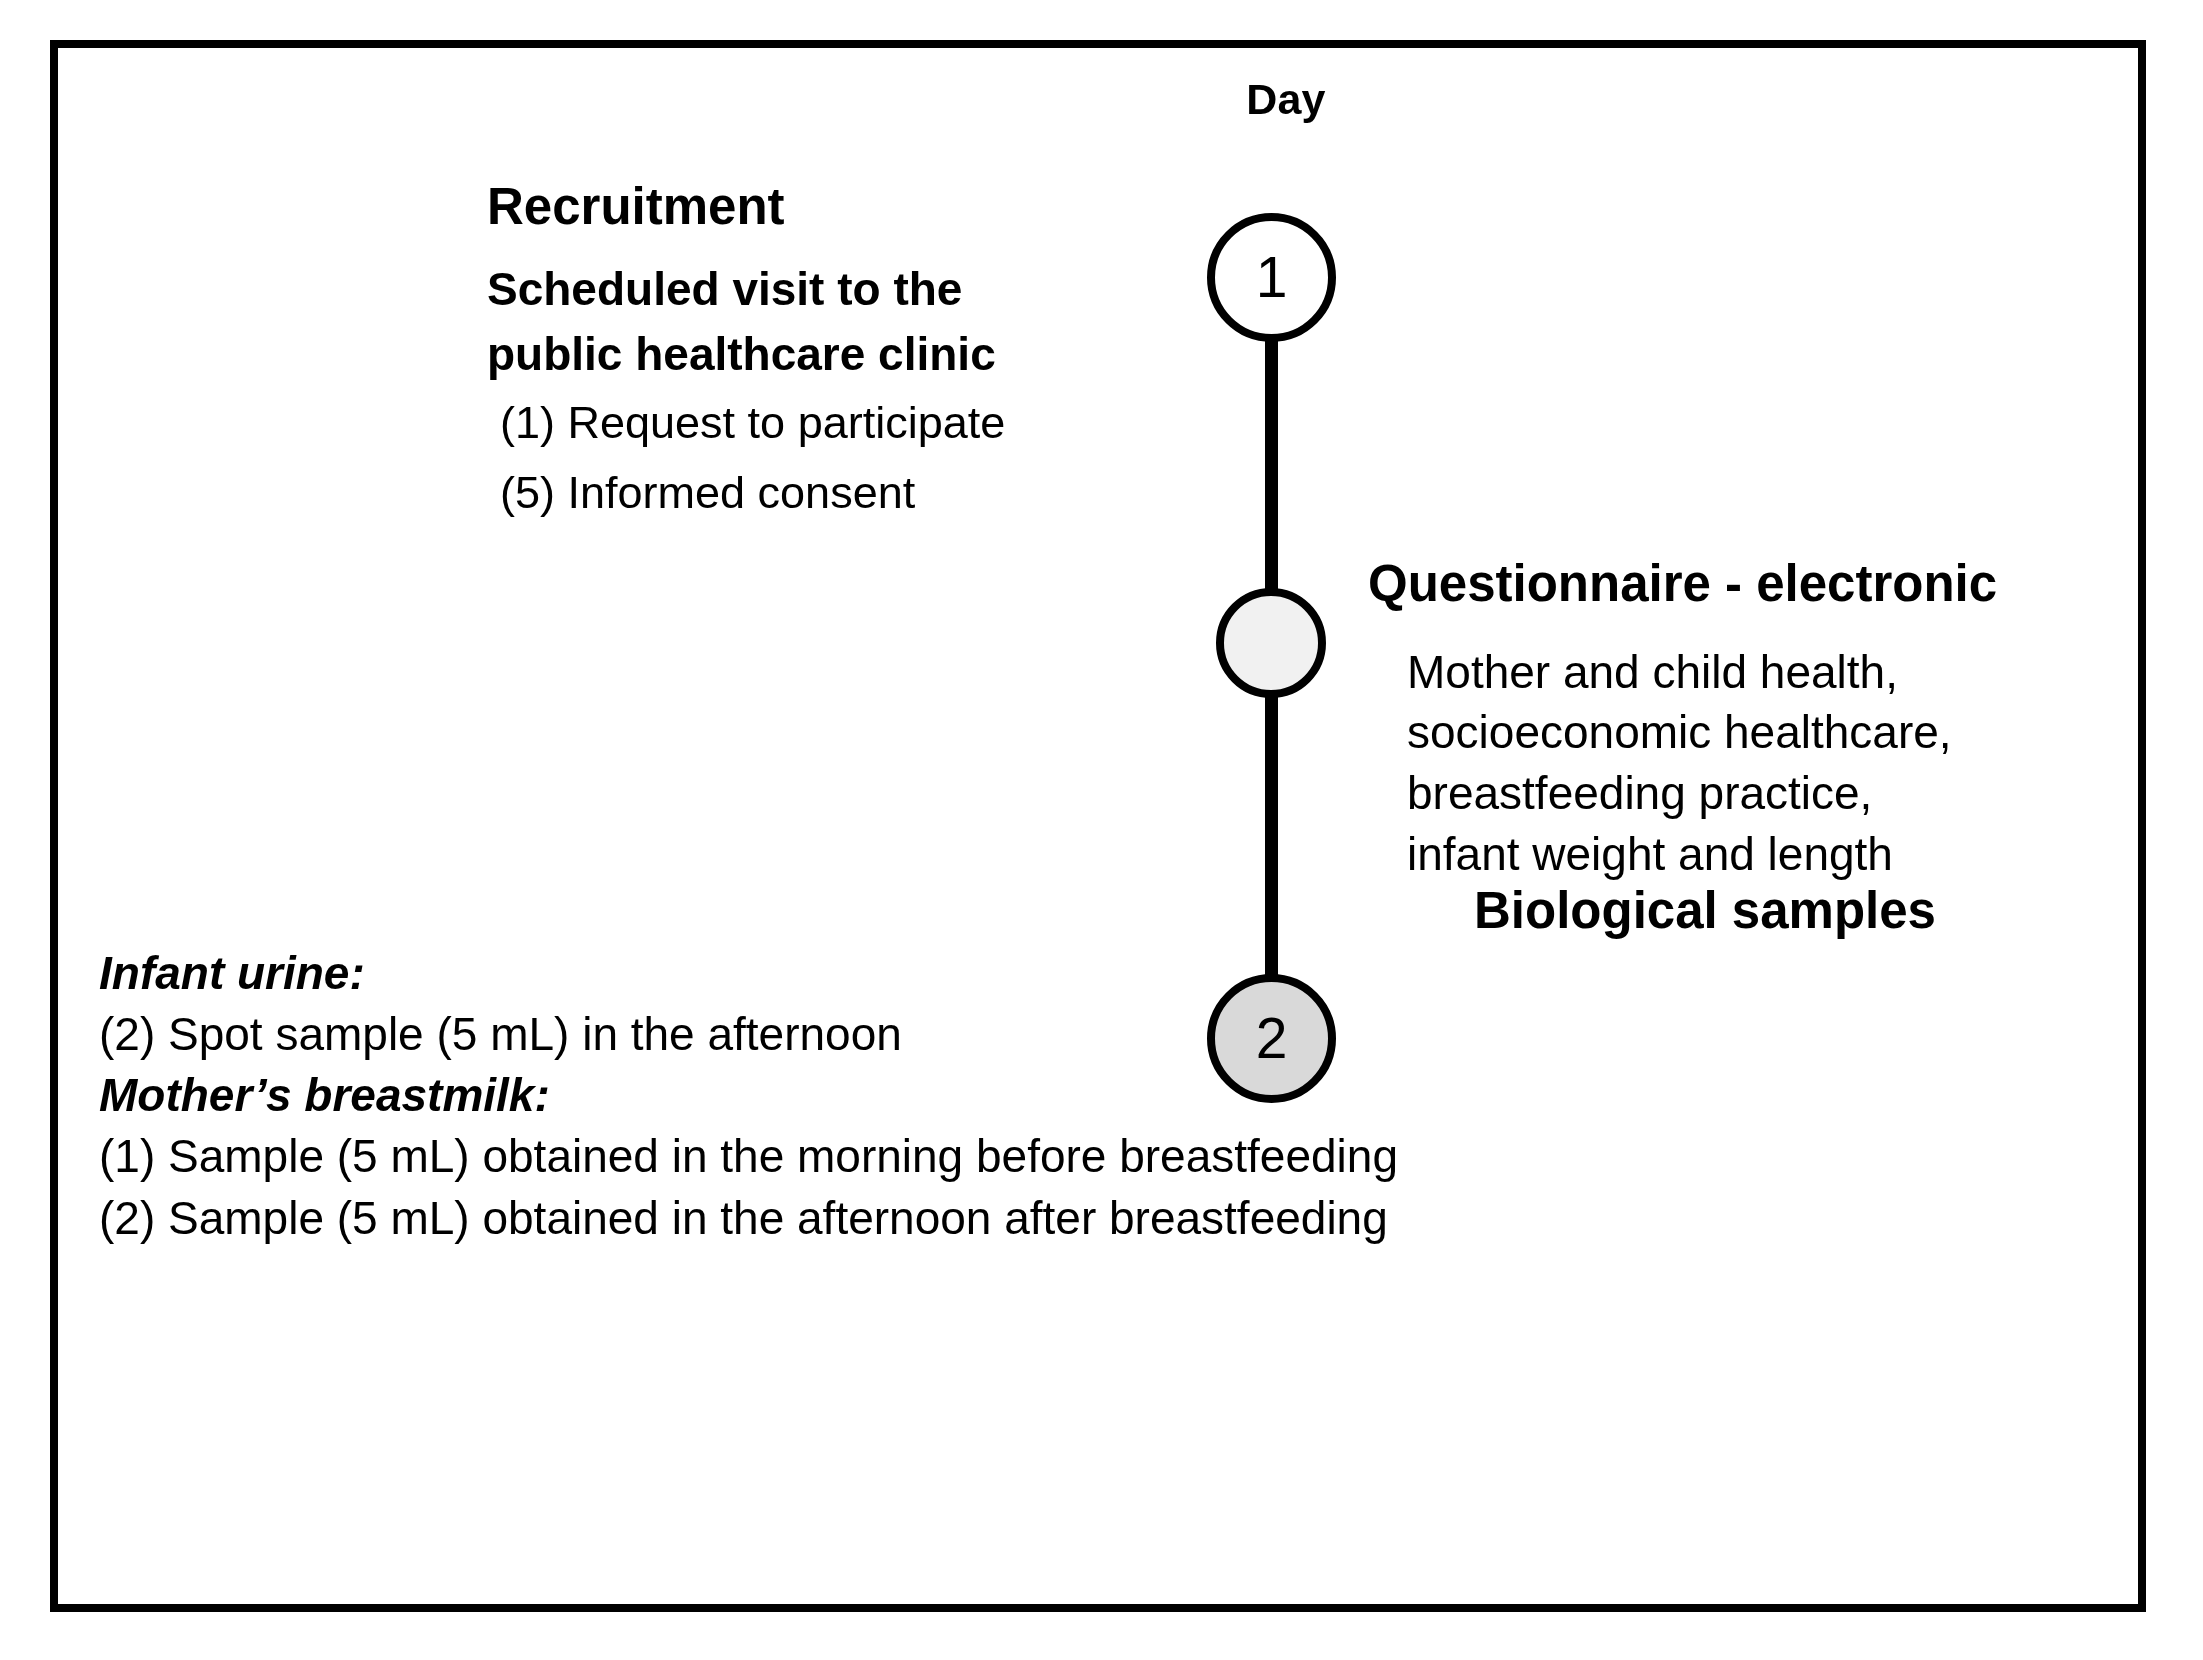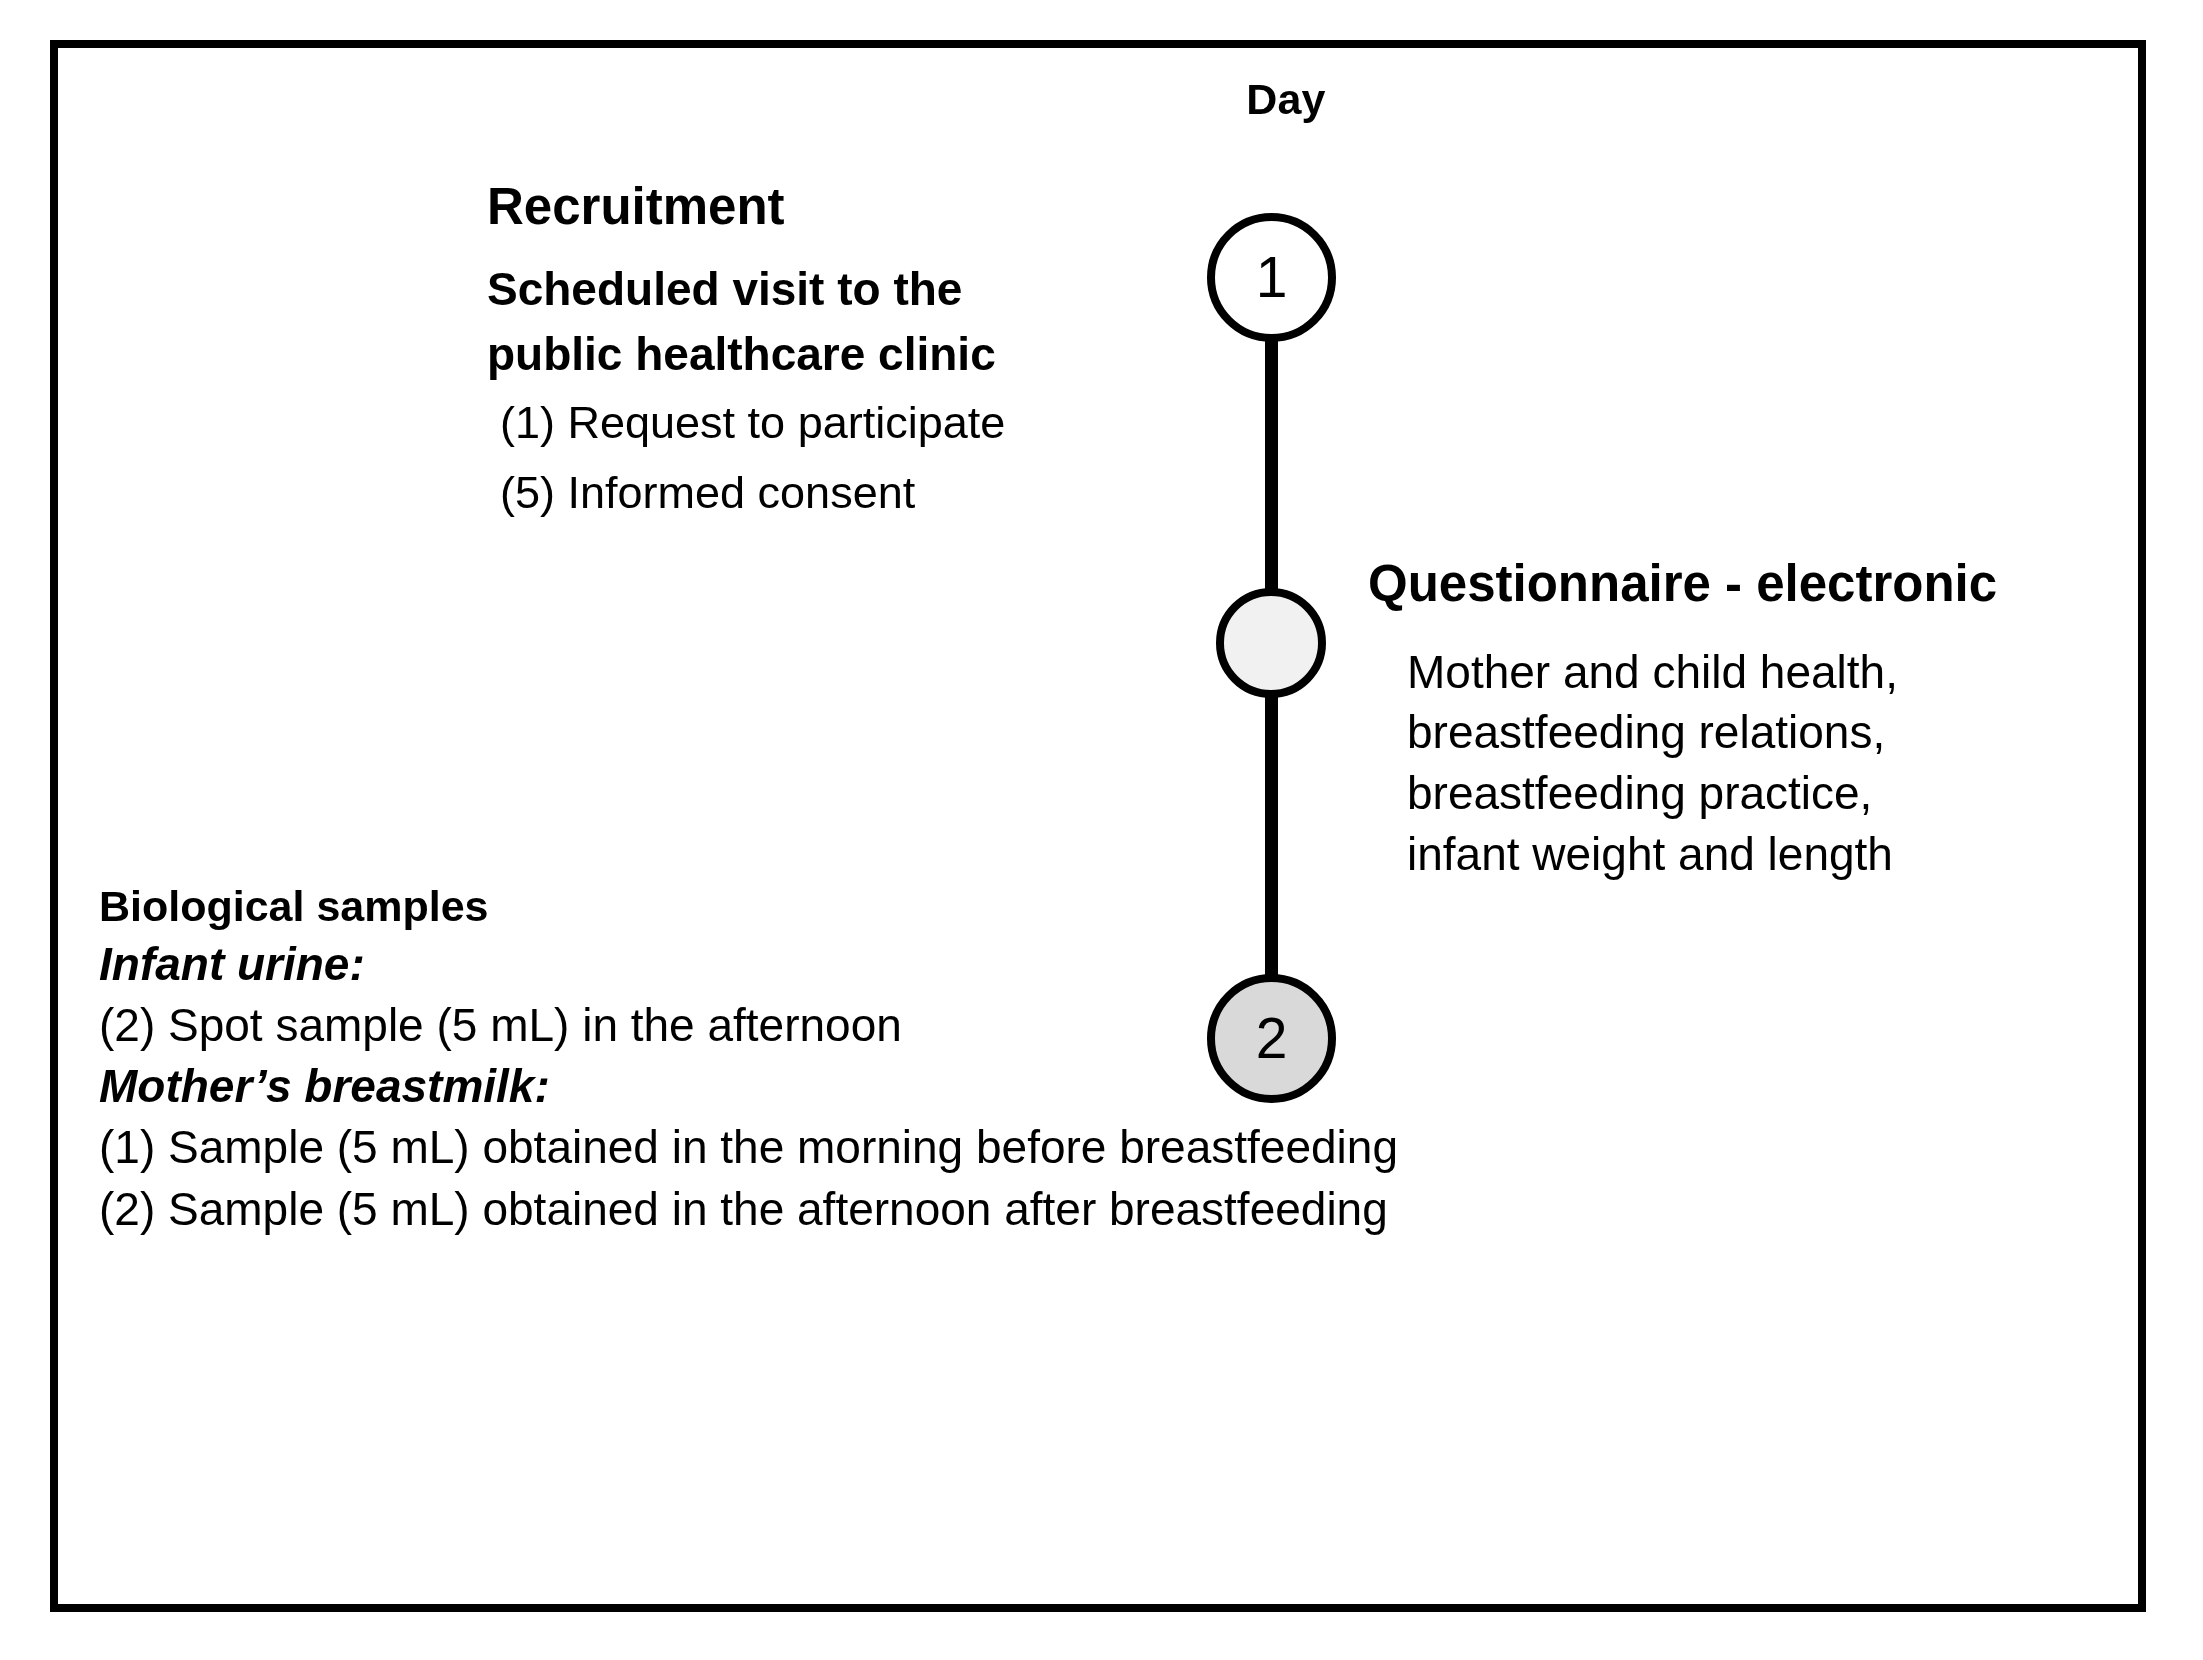--- a/index.html
+++ b/index.html
@@ -138,24 +138,25 @@
   }
 
   
   #biosamples {
     position: absolute;
     left: 99px;
     top: 882px;
     width: 1837px;
   }
   #biosamples .heading {
-    font-size: 43px;
+    font-size: 51px;
     font-weight: bold;
     margin: 0 0 7.3px 0;
     line-height: 1.12;
+    text-align: right;
   }
   #biosamples .subhead {
     font-size: 46px;
     font-weight: bold;
     font-style: italic;
     margin: 0 0 3.7px 0;
     line-height: 1.2;
   }
   #biosamples .bullet {
     font-size: 46px;
@@ -201,21 +202,21 @@
       <span></span>
     </div>
     <div class="node" id="node-2" style="background: rgb(217, 217, 217);">
       <span>2</span>
     </div>
   </div>
 
   <div id="questionnaire">
     <p class="heading">Questionnaire - electronic</p>
     <p class="body-line">Mother and child health,</p>
-    <p class="body-line">breastfeeding relations,</p>
+    <p class="body-line">socioeconomic healthcare,</p>
     <p class="body-line">breastfeeding practice,</p>
     <p class="body-line">infant weight and length</p>
   </div>
 
   <div id="biosamples">
     <p class="heading">Biological samples</p>
     <p class="subhead">Infant urine:</p>
     <p class="bullet">(2) Spot sample (5 mL) in the afternoon</p>
     <p class="subhead">Mother’s breastmilk:</p>
     <p class="bullet">(1) Sample (5 mL) obtained in the morning before breastfeeding</p>

